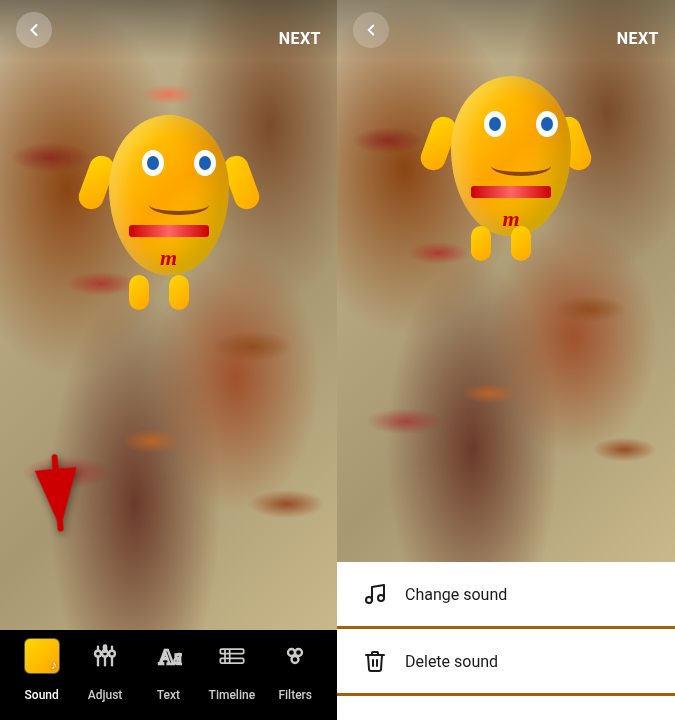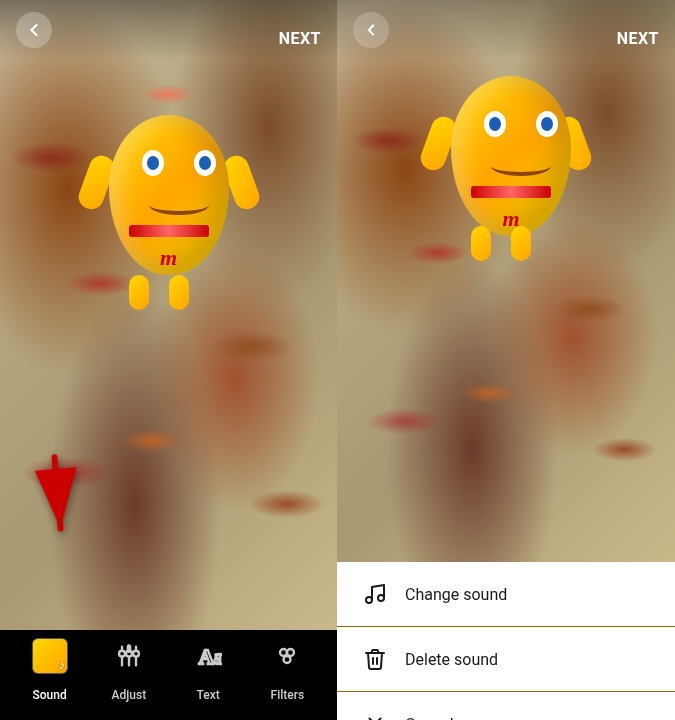--- a/index.html
+++ b/index.html
@@ -378,21 +378,21 @@
       flex-direction: column;
       padding: 0;
     }
 
     .menu-item {
       display: flex;
       align-items: center;
       gap: 16px;
       padding: 18px 24px;
       cursor: pointer;
-      border-bottom: 1px solid #a16207;
+      border-bottom: 3px solid #a16207;
       background: white;
     }
 
     .menu-icon {
       width: 28px;
       height: 28px;
       display: flex;
       align-items: center;
       justify-content: center;
       flex-shrink: 0;
@@ -483,20 +483,31 @@
 
     <div class="tool-item">
       <div class="tool-icon">
         <svg class="icon-svg" viewBox="0 0 24 24" fill="#ccc" stroke="none">
           <text x="4" y="19" font-size="18" font-weight="bold" font-family="serif">Aa</text>
         </svg>
       </div>
       <span class="tool-label">Text</span>
     </div>
 
+    <div class="tool-item">
+      <div class="tool-icon">
+        <svg class="icon-svg" viewBox="0 0 24 24">
+          <rect x="2" y="6" width="20" height="4" rx="1" stroke="#ccc" stroke-width="1.5" fill="none"></rect>
+          <rect x="2" y="14" width="20" height="4" rx="1" stroke="#ccc" stroke-width="1.5" fill="none"></rect>
+          <line x1="6" y1="6" x2="6" y2="18" stroke="#ccc" stroke-width="1.5"></line>
+          <line x1="10" y1="6" x2="10" y2="18" stroke="#ccc" stroke-width="1.5"></line>
+        </svg>
+      </div>
+      <span class="tool-label">Timeline</span>
+    </div>
 
     <div class="tool-item">
       <div class="tool-icon">
         <svg class="icon-svg" viewBox="0 0 24 24" fill="none" stroke="#ccc" stroke-width="1.8">
           <circle cx="9" cy="9" r="3"></circle>
           <circle cx="15" cy="9" r="3"></circle>
           <circle cx="12" cy="15" r="3"></circle>
         </svg>
       </div>
       <span class="tool-label">Filters</span>

